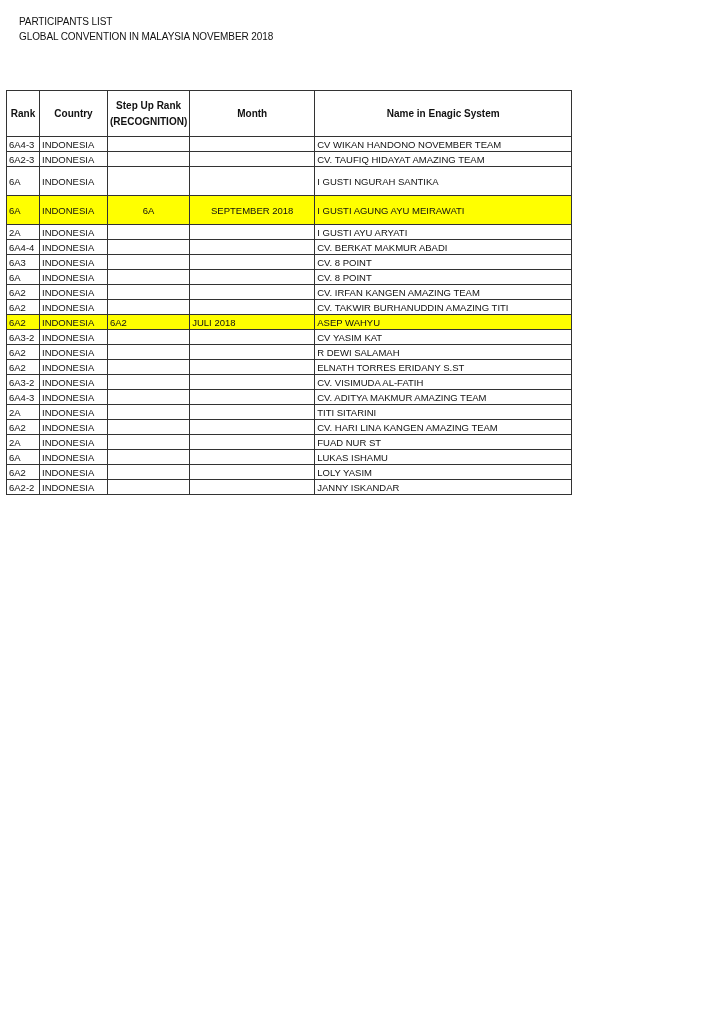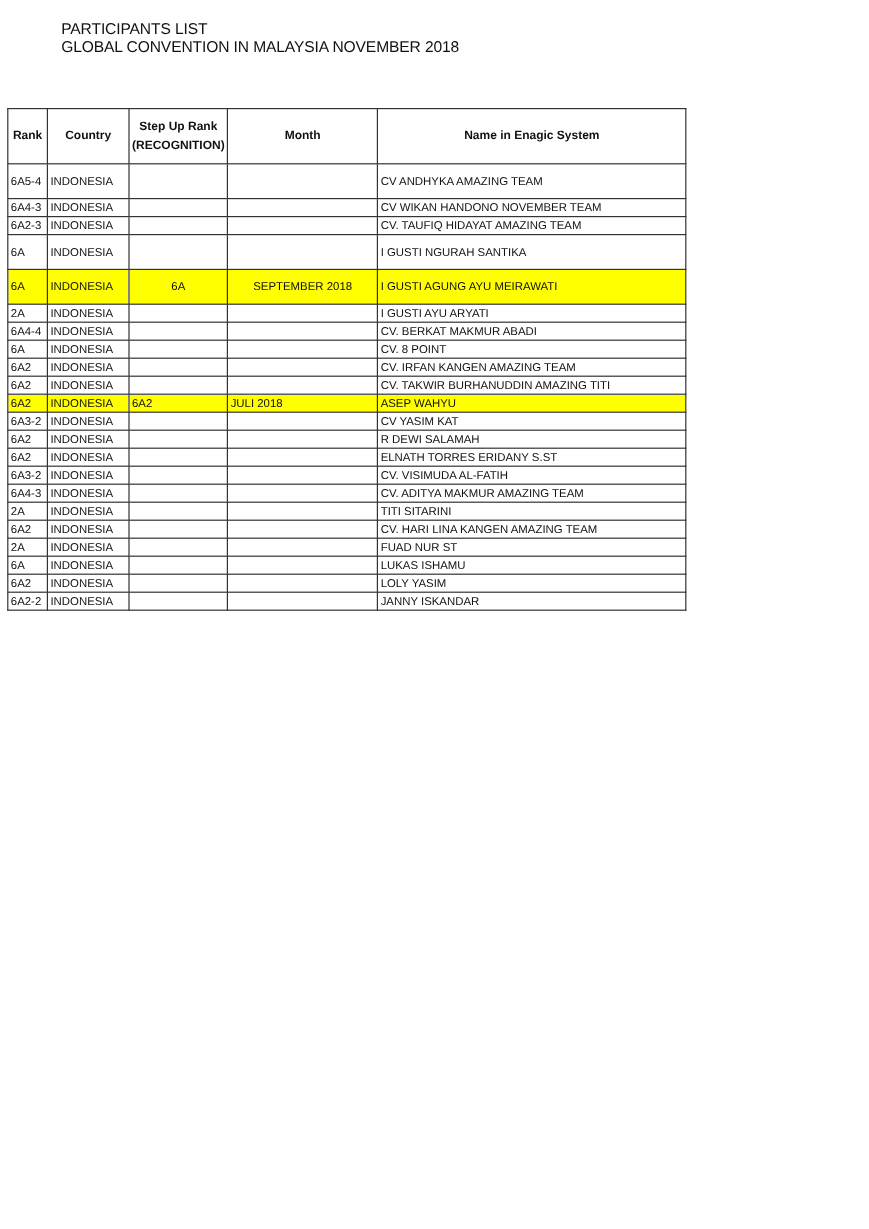--- a/index.html
+++ b/index.html
@@ -1,18 +1,18 @@
 <!DOCTYPE html>
 <html><head>
 <meta charset="utf-8">
 <style>
   html, body { margin:0; padding:0; background:#ffffff; }
   body { width:724px; height:1024px; position:relative; overflow:hidden;
          font-family:"Liberation Sans", sans-serif; color:#111; }
-  .title { position:absolute; left:19px; font-size:13px; letter-spacing:-0.1px;margin-left:32px; }
+  .title { position:absolute; left:19px; font-size:10px; letter-spacing:-0.1px; }
   #t1 { top:16px; }
   #t2 { top:31px; }
   table { position:absolute; left:6px; top:90px; border-collapse:collapse;
           table-layout:fixed; font-size:9.5px; }
   td, th { border:1px solid #333; padding:0 2px; white-space:nowrap; overflow:hidden;
            vertical-align:middle; }
   th { font-weight:bold; font-size:10px; text-align:center; line-height:16px; }
   tr.hdr th { height:45px; }
   tr.r td { height:14px; }
   tr.tall td { height:28px; }
@@ -39,27 +39,20 @@
       <th>Country</th>
       <th>
         <div>Step Up Rank</div>
         <div>(RECOGNITION)</div>
       </th>
       <th>Month</th>
       <th>Name in Enagic System</th>
     </tr>
   </thead>
   <tbody id="tbody">
-      <tr class="tall">
-        <td>6A5-4</td>
-        <td>INDONESIA</td>
-        <td></td>
-        <td></td>
-        <td>CV ANDHYKA AMAZING TEAM</td>
-      </tr>
       <tr class="r">
         <td>6A4-3</td>
         <td>INDONESIA</td>
         <td></td>
         <td></td>
         <td>CV WIKAN HANDONO NOVEMBER TEAM</td>
       </tr>
       <tr class="r">
         <td>6A2-3</td>
         <td>INDONESIA</td>
@@ -87,20 +80,27 @@
         <td></td>
         <td></td>
         <td>I GUSTI AYU ARYATI</td>
       </tr>
       <tr class="r">
         <td>6A4-4</td>
         <td>INDONESIA</td>
         <td></td>
         <td></td>
         <td>CV. BERKAT MAKMUR ABADI</td>
+      </tr>
+      <tr class="r">
+        <td>6A3</td>
+        <td>INDONESIA</td>
+        <td></td>
+        <td></td>
+        <td>CV. 8 POINT</td>
       </tr>
       <tr class="r">
         <td>6A</td>
         <td>INDONESIA</td>
         <td></td>
         <td></td>
         <td>CV. 8 POINT</td>
       </tr>
       <tr class="r">
         <td>6A2</td>

